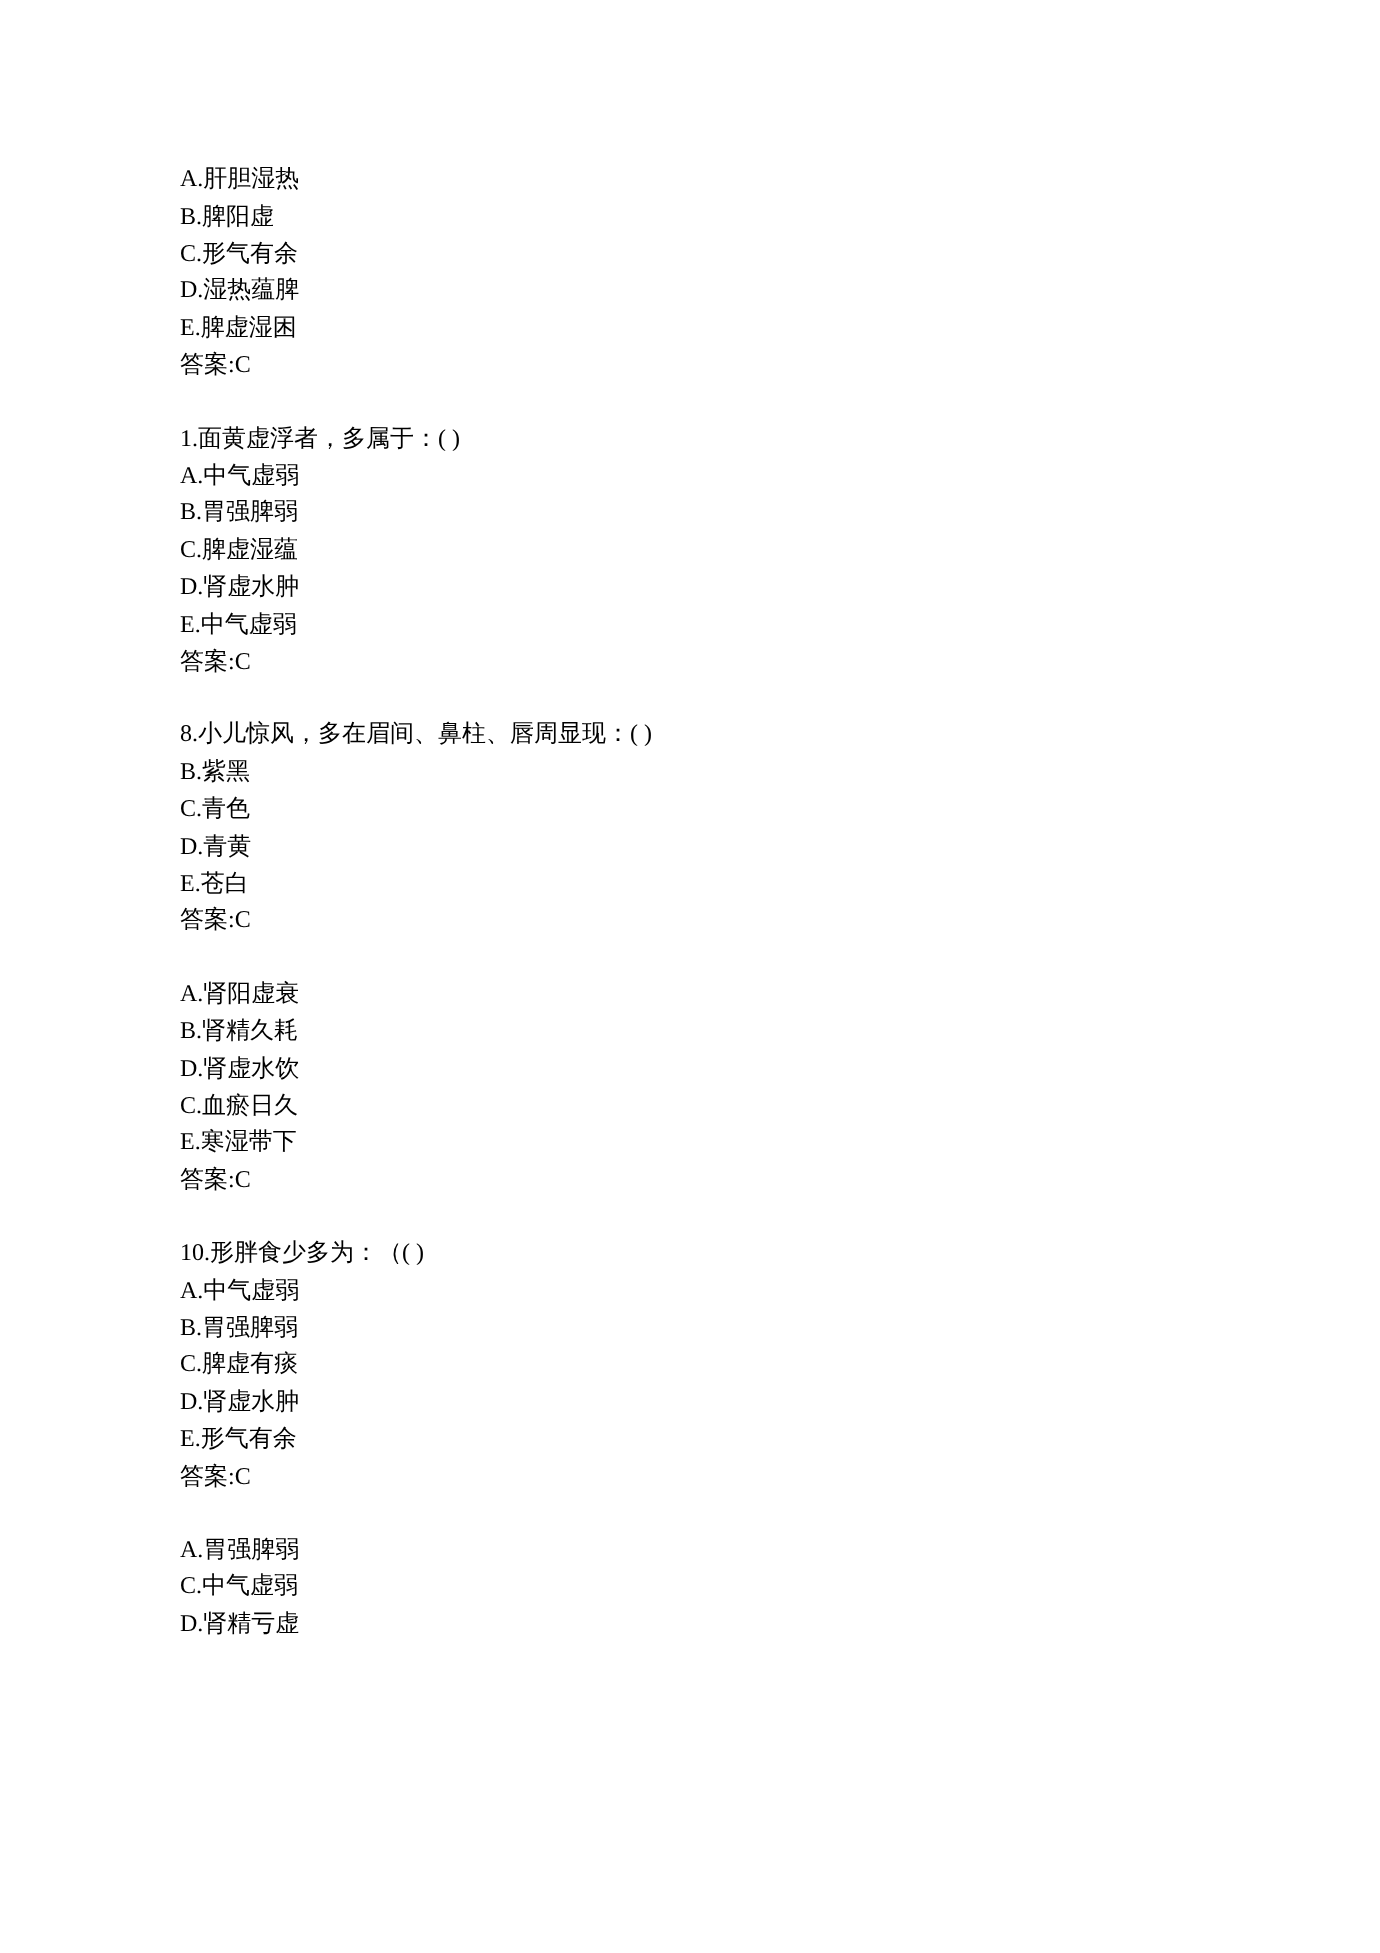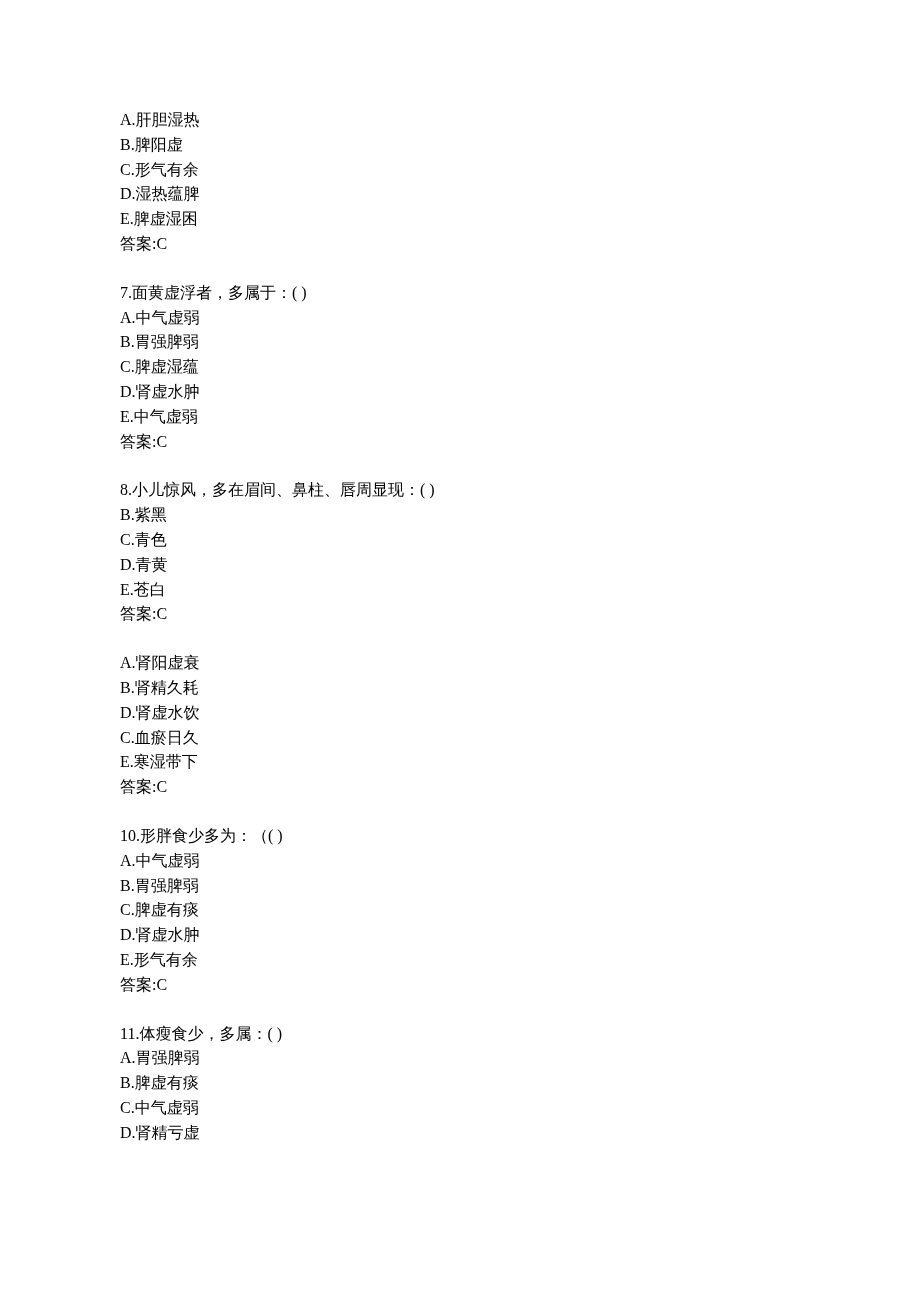--- a/index.html
+++ b/index.html
@@ -30,21 +30,21 @@
 <div class="page" id="page-root">
     <div class="block">
       <div class="line">A.肝胆湿热</div>
       <div class="line">B.脾阳虚</div>
       <div class="line">C.形气有余</div>
       <div class="line">D.湿热蕴脾</div>
       <div class="line">E.脾虚湿困</div>
       <div class="line">答案:C</div>
     </div>
     <div class="block">
-      <div class="line">7.面黄虚浮者，多属于：( )</div>
+      <div class="line">1.面黄虚浮者，多属于：( )</div>
       <div class="line">A.中气虚弱</div>
       <div class="line">B.胃强脾弱</div>
       <div class="line">C.脾虚湿蕴</div>
       <div class="line">D.肾虚水肿</div>
       <div class="line">E.中气虚弱</div>
       <div class="line">答案:C</div>
     </div>
     <div class="block">
       <div class="line">8.小儿惊风，多在眉间、鼻柱、唇周显现：( )</div>
       <div class="line">B.紫黑</div>
@@ -64,19 +64,17 @@
     <div class="block">
       <div class="line">10.形胖食少多为：（( )</div>
       <div class="line">A.中气虚弱</div>
       <div class="line">B.胃强脾弱</div>
       <div class="line">C.脾虚有痰</div>
       <div class="line">D.肾虚水肿</div>
       <div class="line">E.形气有余</div>
       <div class="line">答案:C</div>
     </div>
     <div class="block">
-      <div class="line">11.体瘦食少，多属：( )</div>
       <div class="line">A.胃强脾弱</div>
-      <div class="line">B.脾虚有痰</div>
       <div class="line">C.中气虚弱</div>
       <div class="line">D.肾精亏虚</div>
     </div>
   </div>
 
 </body></html>

